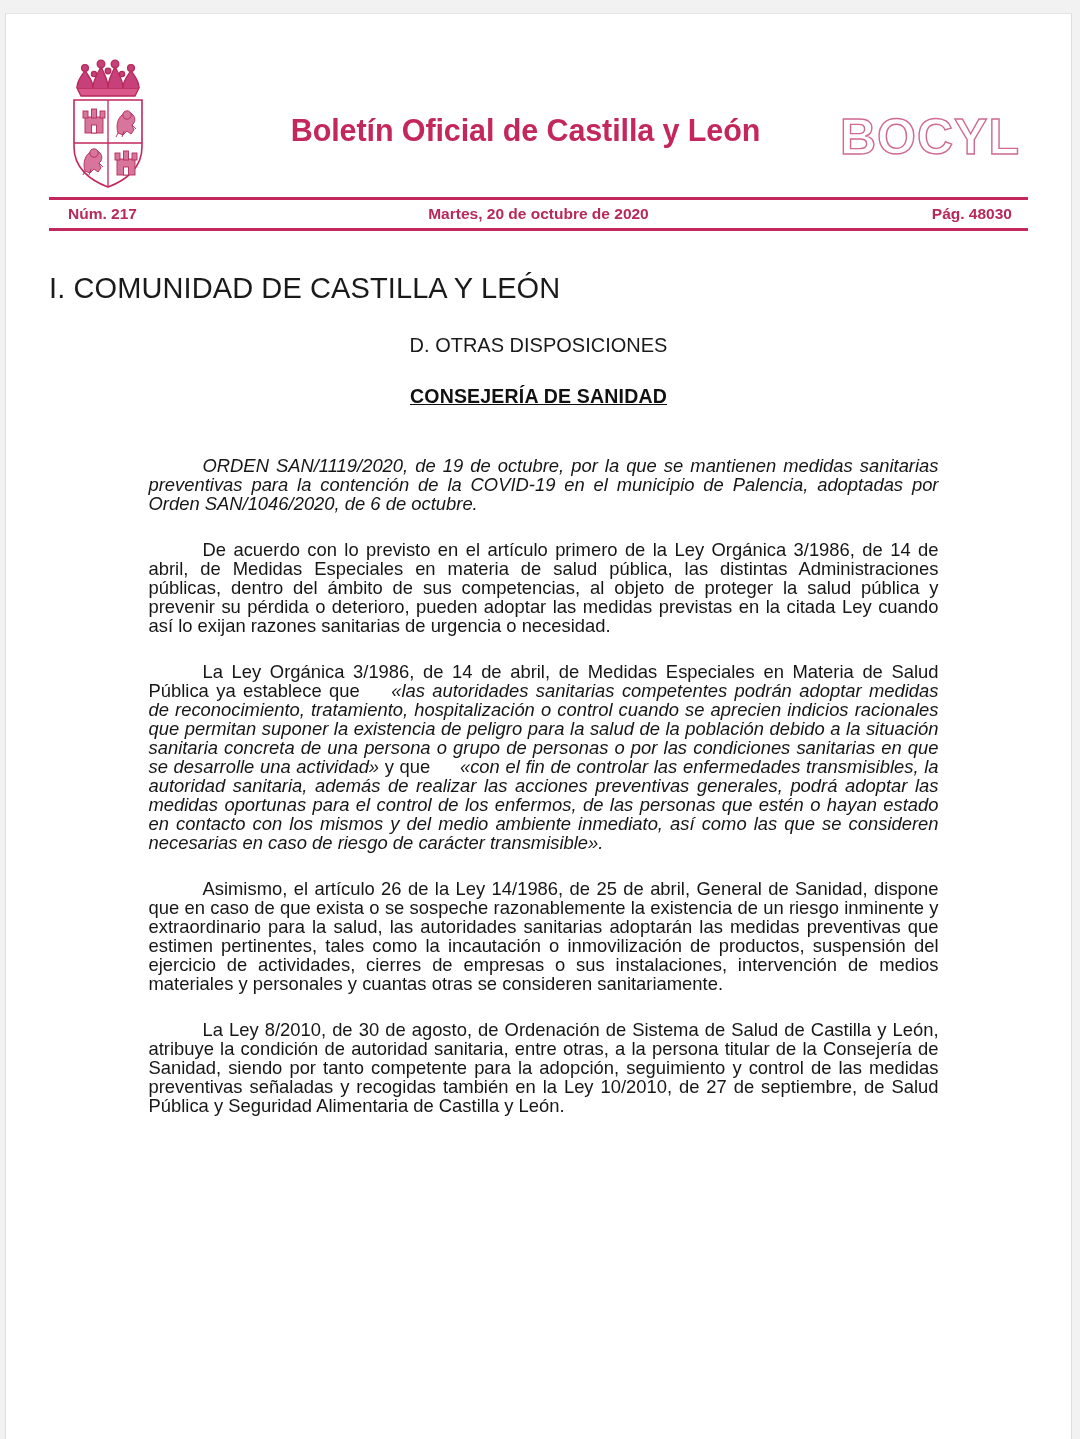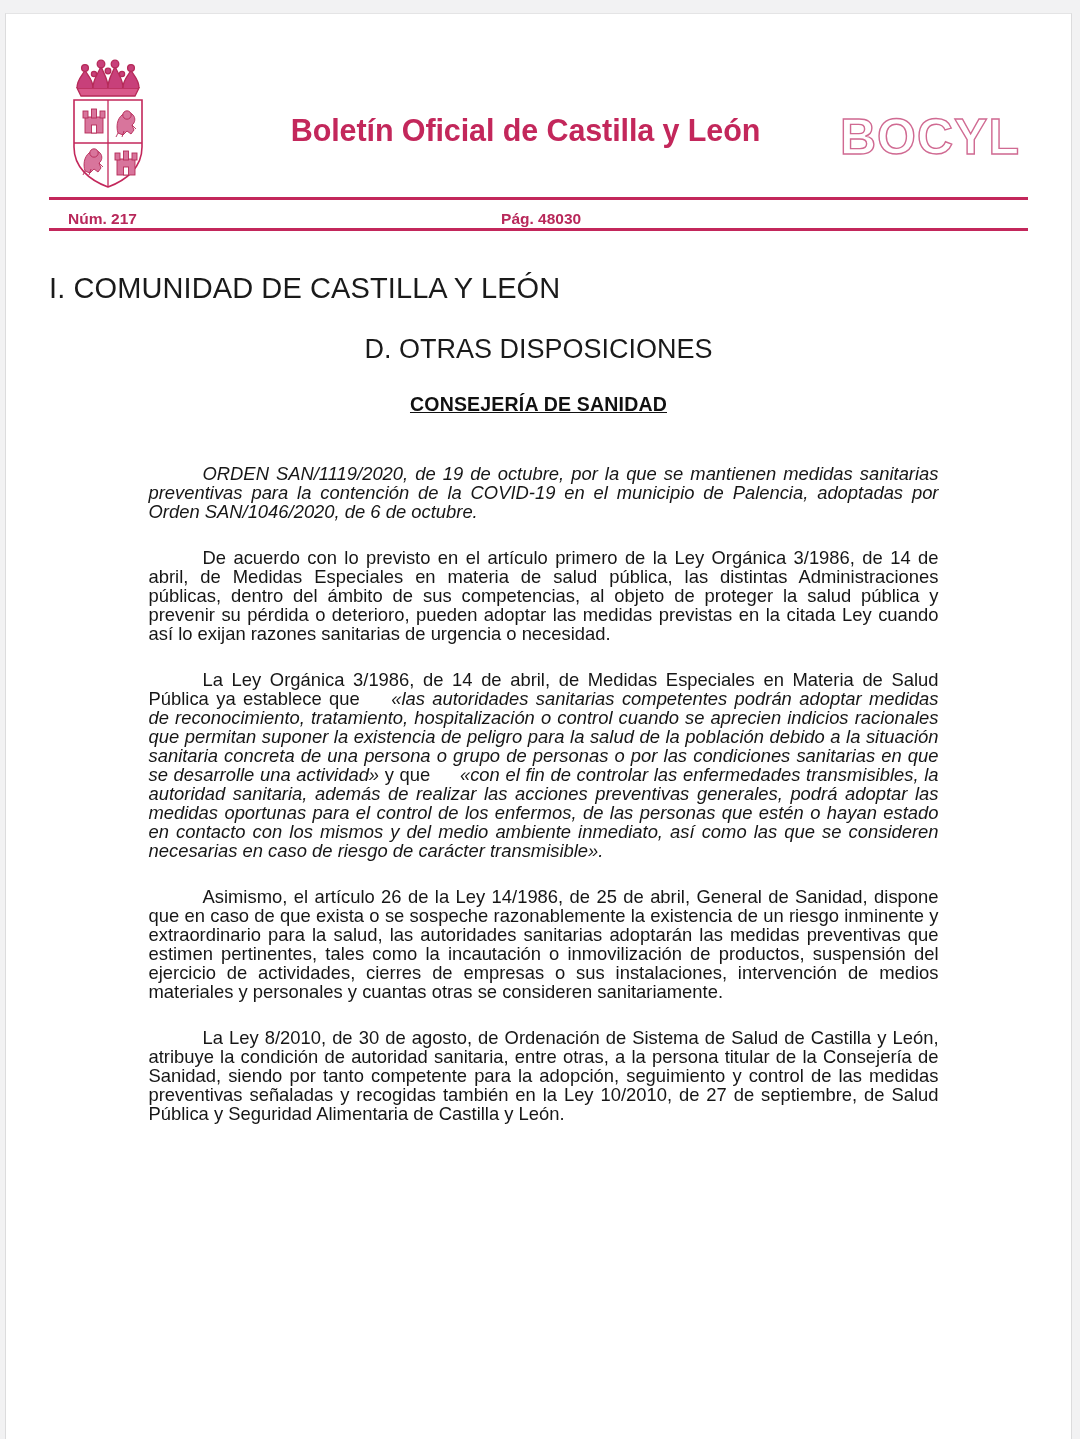--- a/index.html
+++ b/index.html
@@ -61,41 +61,41 @@
     height: 58px;
   }
 
   
   .issuebar {
     margin: 0 43px;
     border-top: 3px solid #c3275b;
     border-bottom: 3px solid #c3275b;
     height: 34px;
     display: flex;
-    align-items: flex-end;
+    align-items: center;
     color: #b8285a;
     font-size: 15.5px;
     font-weight: bold;
   }
   .issuebar .num   { width: 28%; padding-left: 19px; text-align: left; }
   .issuebar .date  { width: 44%; text-align: center; }
   .issuebar .pag   { width: 28%; padding-right: 16px; text-align: right; }
 
   
   .doc-head { margin: 0 43px; }
   .h-level1 {
     font-size: 29px;
     color: #1a1a1a;
     margin-top: 41px;
     letter-spacing: 0.1px;
     font-weight: normal;
   }
   .h-level2 {
     text-align: center;
-    font-size: 27px;
+    font-size: 20px;
     color: #1a1a1a;
     margin-top: 29px;
     font-weight: normal;
   }
   .h-level3 {
     text-align: center;
     font-size: 19.5px;
     color: #111;
     margin-top: 28px;
     font-weight: bold;
@@ -185,20 +185,21 @@
 
       <div class="masthead-title">Boletín Oficial de Castilla y León</div>
 
       <svg class="bocyl-logo" viewBox="0 0 186 58">
         <text x="4" y="45" font-family="'Liberation Sans', sans-serif" font-size="50" font-weight="bold" letter-spacing="1" fill="none" stroke="#d06a92" stroke-width="1.4">BOCYL</text>
       </svg>
     </div>
 
     <div class="issuebar">
       <div class="num">Núm. 217</div>
+      <div class="date">Martes, 20 de octubre de 2020</div>
       <div class="pag">Pág. 48030</div>
     </div>
 
     <div class="doc-head">
       <div class="h-level1">I. COMUNIDAD DE CASTILLA Y LEÓN</div>
       <div class="h-level2">D. OTRAS DISPOSICIONES</div>
       <div class="h-level3">CONSEJERÍA DE SANIDAD</div>
     </div>
 
     <div class="body-text">

